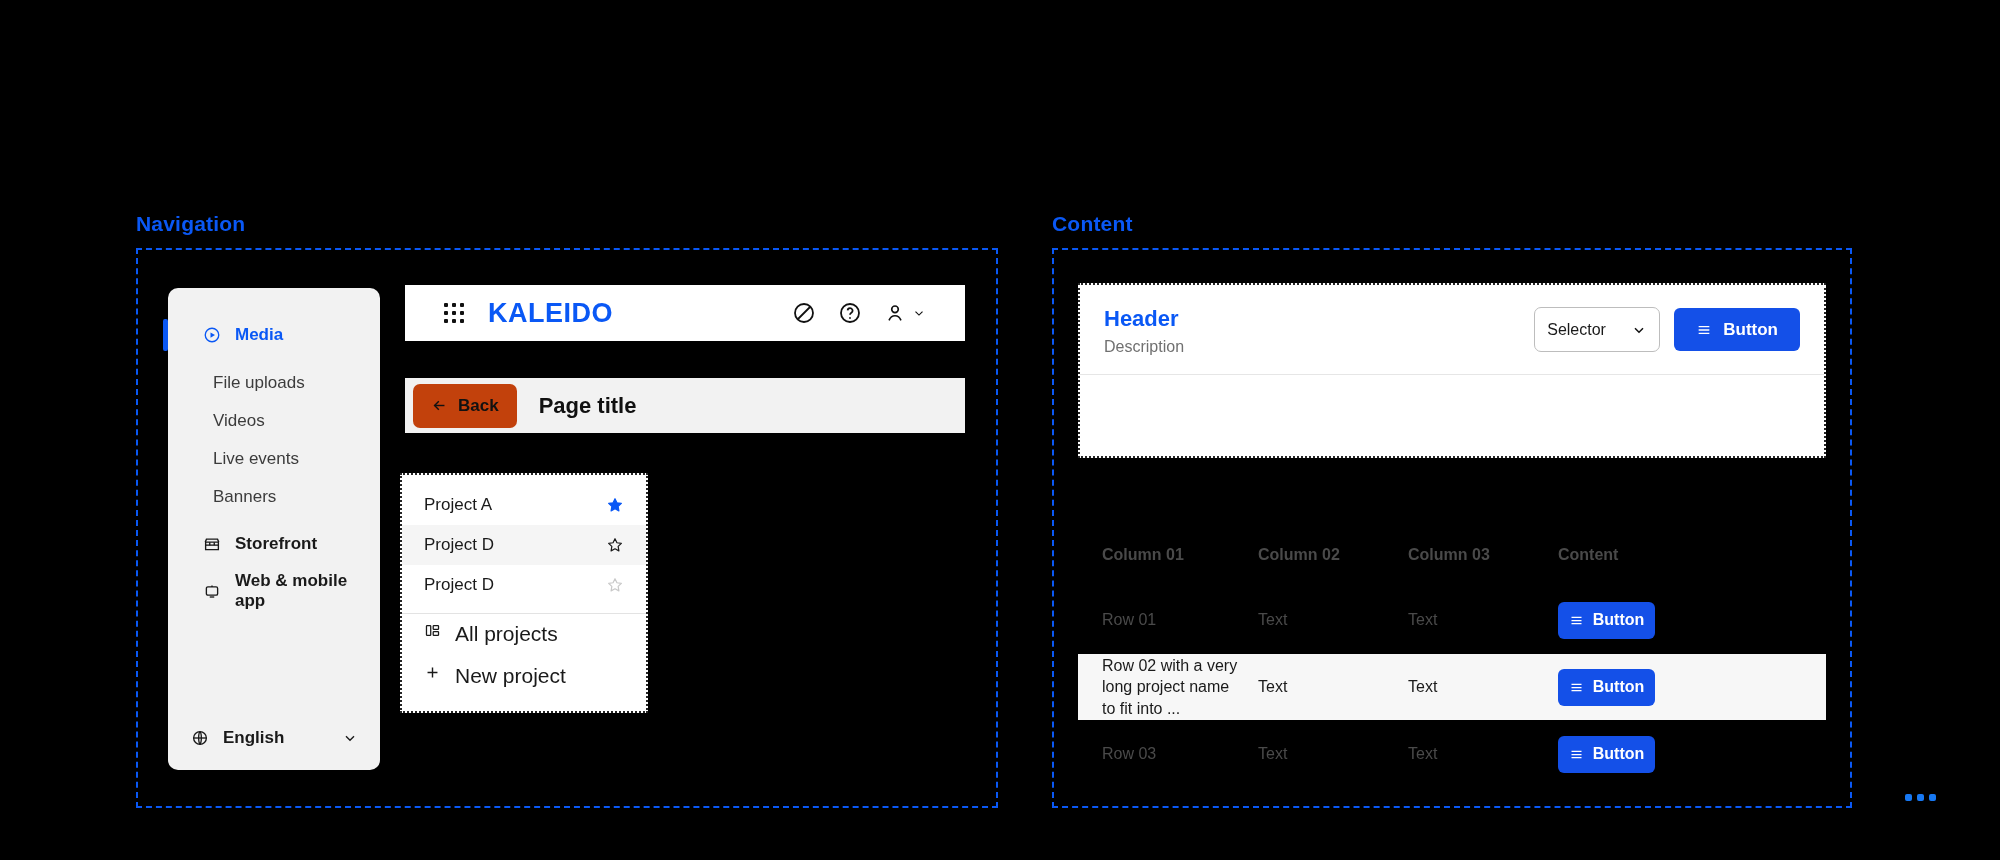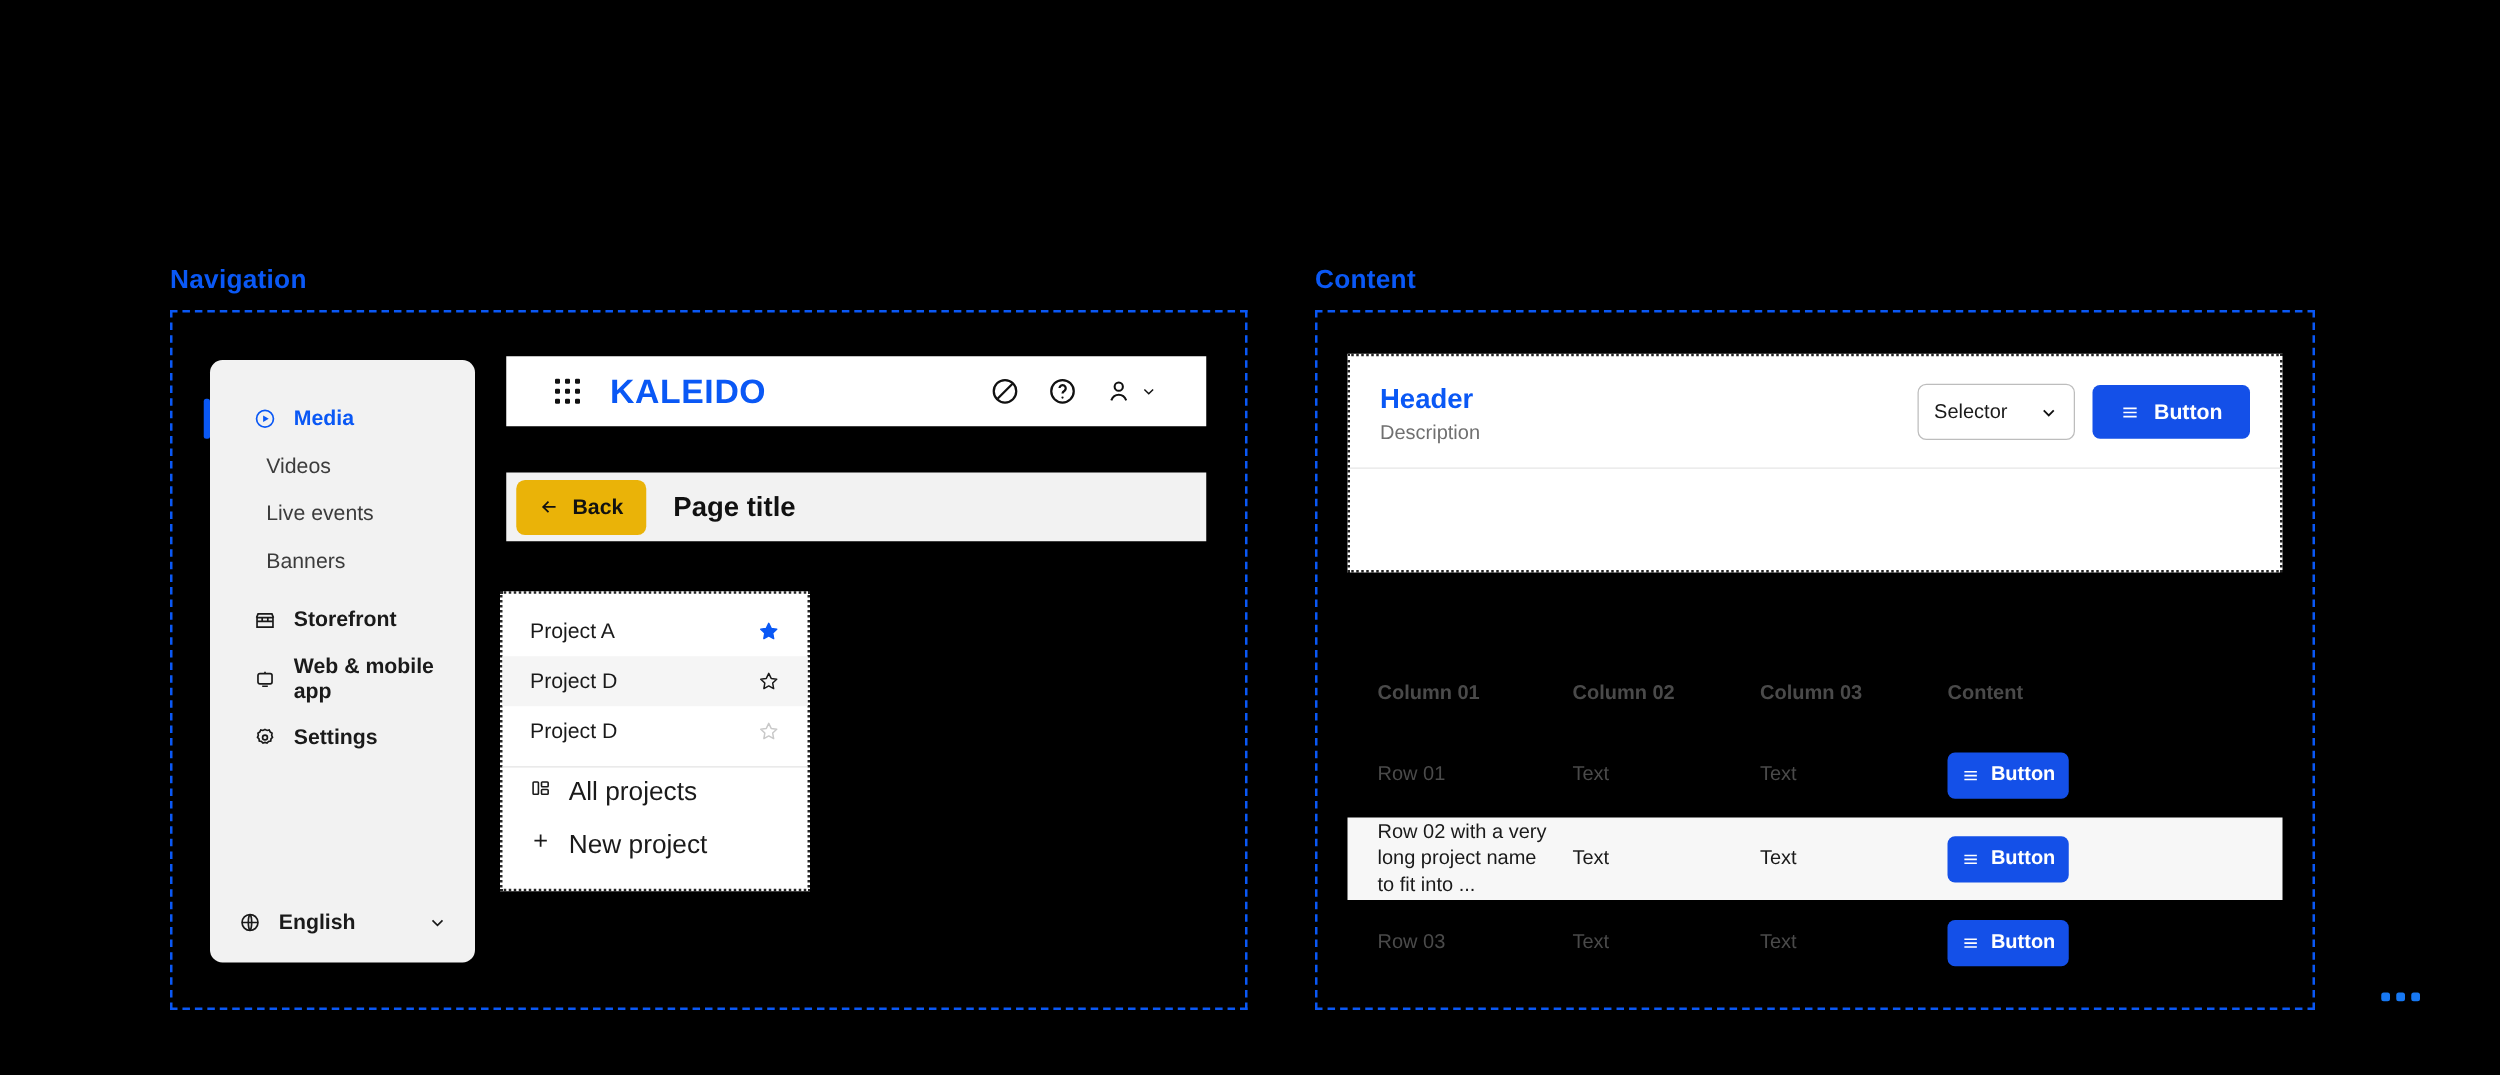--- a/index.html
+++ b/index.html
@@ -23,21 +23,21 @@
 
   
   .topbar{position:absolute;background:#fff;display:flex;align-items:center;padding:0 39px;box-sizing:border-box;}
   .grid-ico{display:grid;grid-template-columns:repeat(3,4px);grid-template-rows:repeat(3,4px);gap:4px;margin-right:24px;}
   .grid-ico i{display:block;width:4px;height:4px;background:#111;border-radius:1px;}
   .brand{color:#0A58F5;font-weight:bold;font-size:27px;letter-spacing:.5px;}
   .topbar-right{margin-left:auto;display:flex;align-items:center;gap:22px;}
 
   
   .pagebar{position:absolute;background:#F2F2F2;display:flex;align-items:center;box-sizing:border-box;}
-  .back-btn{background:#eab308;border-radius:7px;height:44px;display:flex;align-items:center;gap:10px;padding:0 18px;margin-left:8px;font-weight:bold;font-size:17px;color:#111;}
+  .back-btn{background:#c2410c;border-radius:7px;height:44px;display:flex;align-items:center;gap:10px;padding:0 18px;margin-left:8px;font-weight:bold;font-size:17px;color:#111;}
   .page-title{font-weight:bold;font-size:22px;color:#111;margin-left:22px;}
 
   
   .dropdown{position:absolute;background:#fff;box-sizing:border-box;
             border:2px dotted rgba(0,0,0,.85);
             box-shadow:0 2px 10px rgba(0,0,0,.25);}
   .dd-row{height:40px;display:flex;align-items:center;padding:0 22px;font-size:17px;color:#1A1A1A;}
   .dd-row.hl{background:#F5F5F5;}
   .dd-row .star{margin-left:auto;}
   .dd-sep{height:1px;background:#E3E3E3;margin:8px 0;}
@@ -86,20 +86,23 @@
       <span class="active-bar"></span>
       <span class="nav-ico">
         <svg width="18" height="18" viewBox="0 0 24 24" fill="none" stroke="#0A58F5" stroke-width="1.8">
           <circle cx="12" cy="12" r="9"></circle>
             <path d="M10 8.5l6 3.5-6 3.5z" fill="#0A58F5" stroke="none"></path>
         </svg>
       </span>
       <span>Media</span>
     </div>
 
+    <div class="nav-item sub" style="margin-top:10px">
+      <span>File uploads</span>
+    </div>
     <div class="nav-item sub">
       <span>Videos</span>
     </div>
     <div class="nav-item sub">
       <span>Live events</span>
     </div>
     <div class="nav-item sub">
       <span>Banners</span>
     </div>
 
@@ -120,29 +123,20 @@
       <span class="nav-ico">
         <svg width="18" height="18" viewBox="0 0 24 24" fill="none" stroke="#1A1A1A" stroke-width="1.8">
           <rect x="4.5" y="6.5" width="15" height="11" rx="2"></rect>
             <path d="M9 20h6"></path>
             <path d="M12 4.5v2"></path>
         </svg>
       </span>
       <span>Web &amp; mobile app</span>
     </div>
 
-    <div class="nav-item top" style="margin-top:9px">
-      <span class="nav-ico">
-        <svg width="18" height="18" viewBox="0 0 24 24" fill="none" stroke="#1A1A1A" stroke-width="1.8">
-          <path d="M12 3.5l2.3 1 2.2-.6 1 2.2 2 1.3-.4 2.3.9 2.1-1.6 1.7-.3 2.3-2.3.5-1.6 1.7-2.2-.8-2.2.8-1.6-1.7-2.3-.5-.3-2.3-1.6-1.7.9-2.1-.4-2.3 2-1.3 1-2.2 2.2.6z"></path>
-          <circle cx="12" cy="12" r="2.6"></circle>
-        </svg>
-      </span>
-      <span>Settings</span>
-    </div>
 
     <div class="lang-row">
       <span class="nav-ico">
         <svg width="18" height="18" viewBox="0 0 24 24" fill="none" stroke="#1A1A1A" stroke-width="1.8">
           <circle cx="12" cy="12" r="8.5"></circle>
             <path d="M3.5 12h17"></path>
             <path d="M12 3.5c2.4 2.4 2.4 14.1 0 17"></path>
             <path d="M12 3.5c-2.4 2.4-2.4 14.1 0 17"></path>
         </svg>
       </span>

